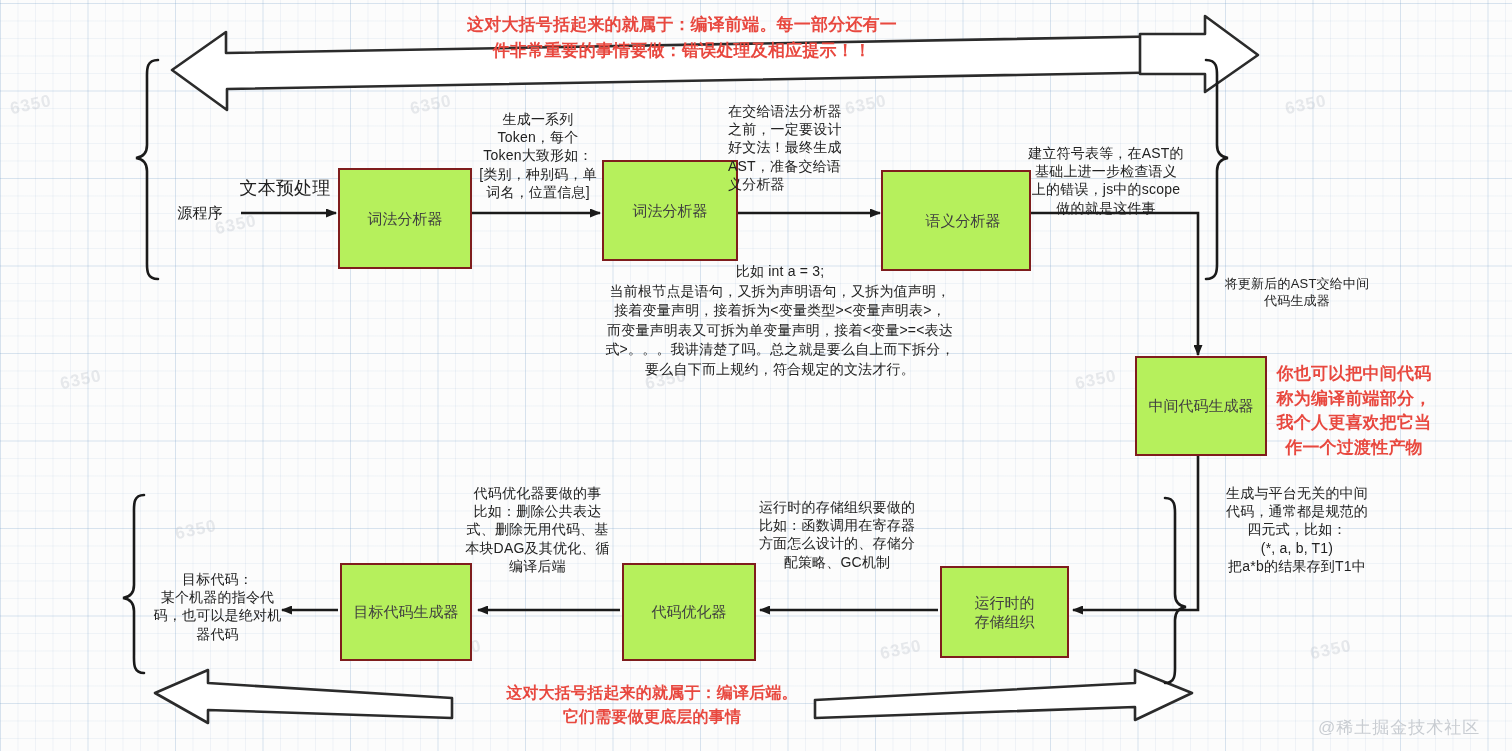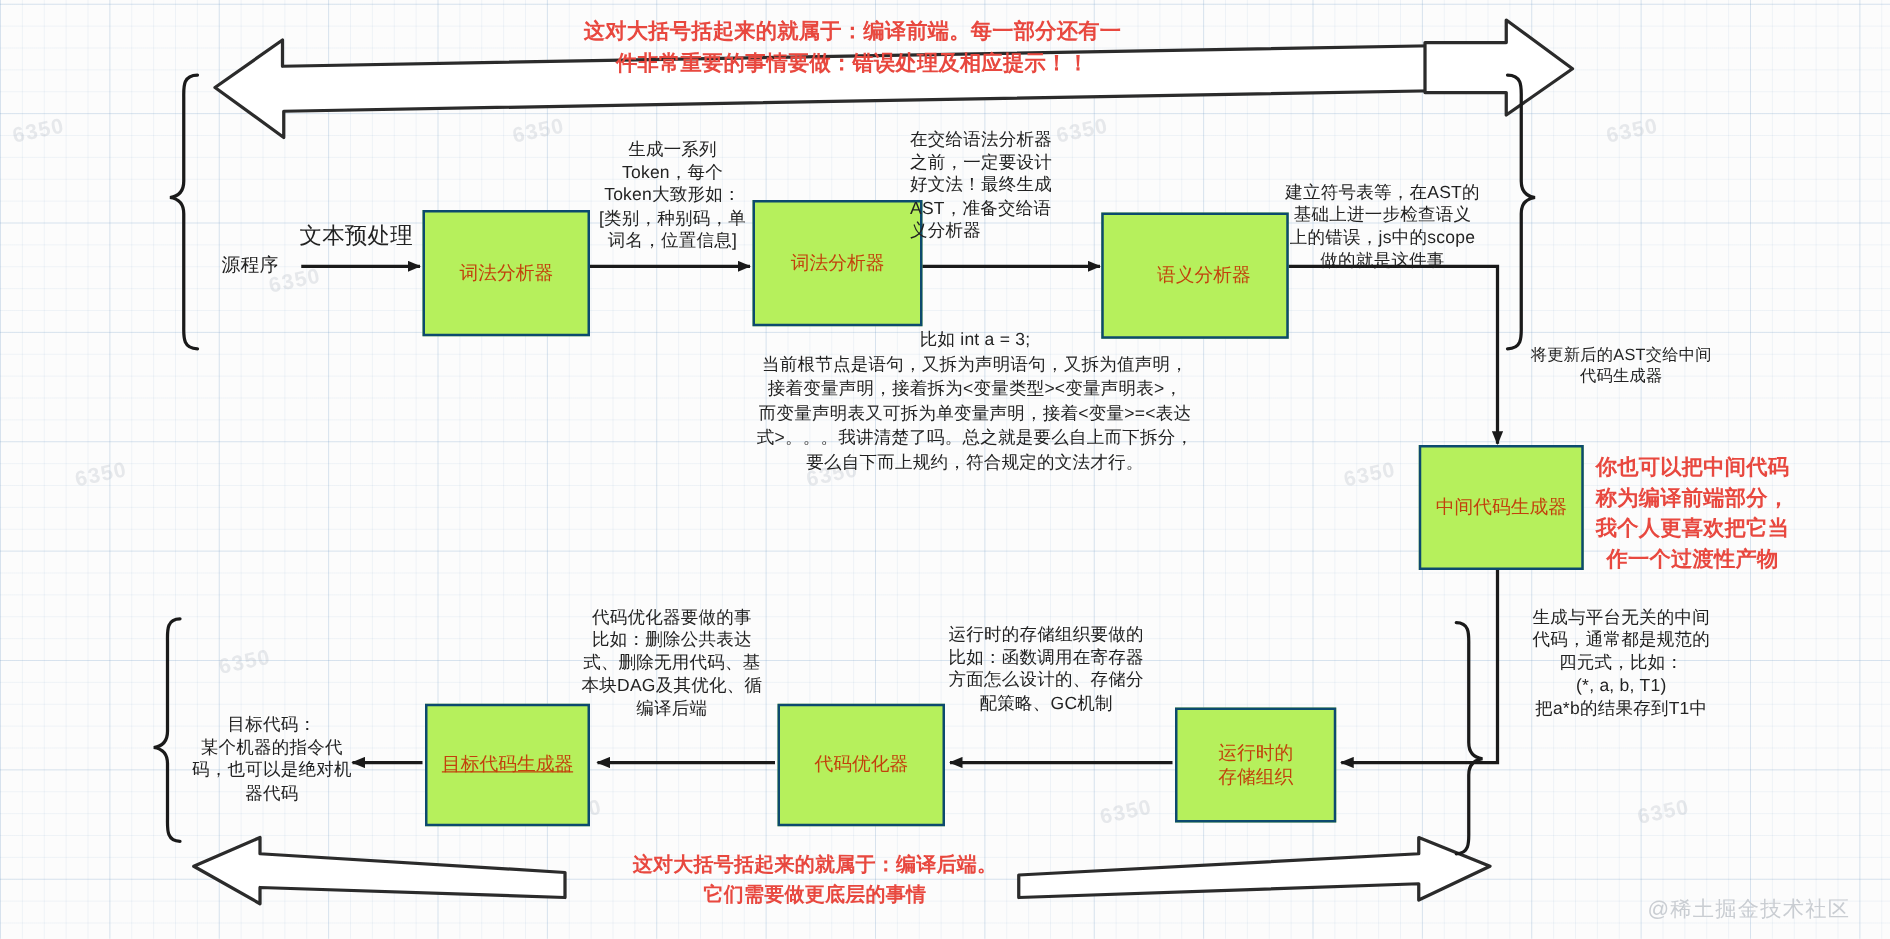--- a/index.html
+++ b/index.html
@@ -30,27 +30,27 @@
     position:absolute;z-index:3;
     text-align:center;
     line-height:1.30;
     white-space:pre-line;
     color:#222;
     letter-spacing:.2px;
   }
   .node{
     position:absolute;z-index:2;
     background:#b6f05c;
-    border:2px solid #0c4a6e;
+    border:2px solid #7f1d1d;
     display:flex;align-items:center;justify-content:center;
     text-align:center;
     line-height:1.30;
     white-space:pre-line;
     font-size:15px;
-    color:#c2410c;
+    color:#404040;
   }
   .red{color:#e8483f;font-weight:bold;}
   .wm{
     position:absolute;z-index:4;
     color:#c9cdd2;font-size:17px;letter-spacing:1px;
   }
   .bg-wm{
     position:absolute;z-index:1;
     color:rgba(180,186,194,.30);
     font-size:17px;font-weight:bold;letter-spacing:1px;
@@ -139,21 +139,21 @@
 <div class="node" style="left:1135px;top:356px;width:128px;height:96px;">
   <span>中间代码生成器</span>
 </div>
 <div class="node" style="left:940px;top:566px;width:125px;height:88px;">
   <span>运行时的
 存储组织</span>
 </div>
 <div class="node" style="left:622px;top:563px;width:130px;height:94px;">
   <span>代码优化器</span>
 </div>
-<div class="node" style="left:340px;top:563px;width:128px;height:94px;text-decoration:underline;">
+<div class="node" style="left:340px;top:563px;width:128px;height:94px;">
   <span>目标代码生成器</span>
 </div>
 
 <div class="lbl red" style="left:408px;top:12px;width:548px;font-size:17px;line-height:1.55;">这对大括号括起来的就属于：编译前端。每一部分还有一
 件非常重要的事情要做：错误处理及相应提示！！</div>
 
 <div class="lbl red" style="left:452px;top:681px;width:400px;font-size:16px;line-height:1.50;">这对大括号括起来的就属于：编译后端。
 它们需要做更底层的事情</div>
 
 <div class="lbl red" style="left:1264px;top:362px;width:180px;font-size:17px;line-height:1.45;">你也可以把中间代码

